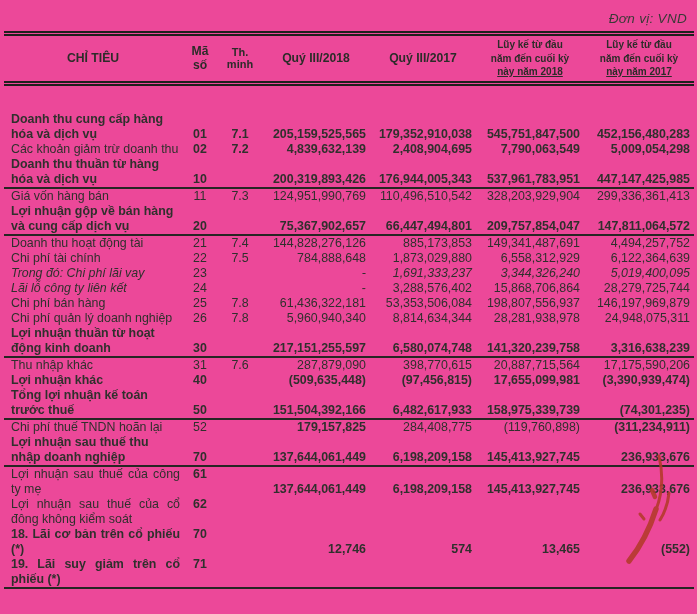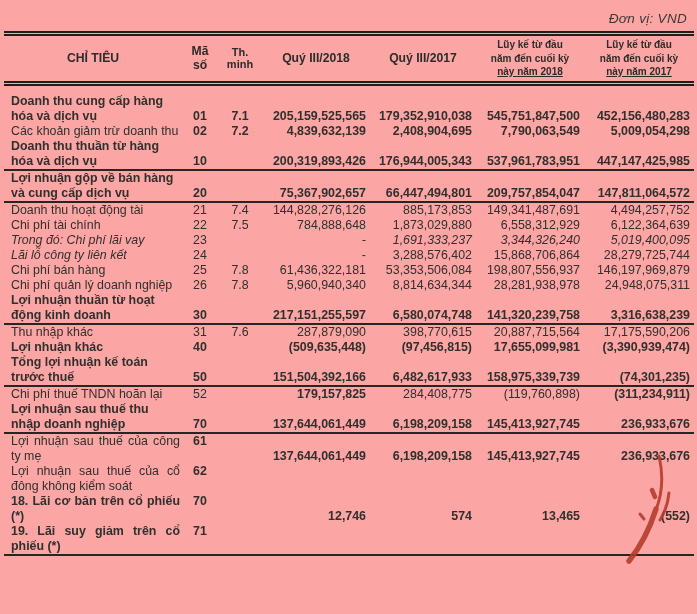--- a/index.html
+++ b/index.html
@@ -1,18 +1,18 @@
 <!DOCTYPE html>
 <html><head>
 <meta charset="utf-8">
 <style>
   html,body{margin:0;padding:0;background:#ffffff;}
   .page{
     position:relative;width:697px;height:614px;overflow:hidden;
-    background:#fca5a5;color:#30302d;
+    background:#ec4899;color:#30302d;
     font-family:"Liberation Sans","DejaVu Sans",sans-serif;
   }
   .unit{
     position:absolute;top:11px;right:10px;
     font-style:italic;font-size:13.5px;color:#3a3a37;letter-spacing:.3px;
   }
   table.fs{
     position:absolute;top:31px;left:4px;width:690px;
     border-collapse:collapse;table-layout:fixed;
   }
@@ -21,21 +21,21 @@
     font-size:12.2px;font-weight:bold;text-align:center;vertical-align:middle;
     padding:2px 1px;line-height:1.16;color:#2c2c29;
   }
   th.c-note{font-size:11px;}
   th.c-ytd{font-size:10px;line-height:13.5px;}
   th .u{text-decoration:underline;}
   tbody td{
     font-size:12.4px;line-height:15px;vertical-align:bottom;
     padding:0 2px;color:#30302d;
   }
-  tbody tr:first-child td{padding-top:8px;}
+  tbody tr:first-child td{padding-top:26px;}
   td.label{text-align:left;padding-left:7px;}
   td.code{text-align:center;}
   td.note{text-align:center;}
   td.val{text-align:right;padding-right:4px;}
   td.top{vertical-align:top;}
   tr.justify td.label{text-align:justify;}
   tr.rule td{border-bottom:2px solid #262623;}
   tbody tr:last-child td{border-bottom:2px solid #262623;}
   .b{font-weight:bold;}
   .i{font-style:italic;}
@@ -90,20 +90,29 @@
         </tr>
         <tr class="rule">
           <td class="label b">Doanh thu thuần từ hàng hóa và dịch vụ</td>
           <td class="code b">10</td>
           <td class="note b"></td>
           <td class="val b">200,319,893,426</td>
           <td class="val b">176,944,005,343</td>
           <td class="val b">537,961,783,951</td>
           <td class="val b">447,147,425,985</td>
         </tr>
+        <tr>
+          <td class="label">Giá vốn hàng bán</td>
+          <td class="code">11</td>
+          <td class="note">7.3</td>
+          <td class="val">124,951,990,769</td>
+          <td class="val">110,496,510,542</td>
+          <td class="val">328,203,929,904</td>
+          <td class="val">299,336,361,413</td>
+        </tr>
         <tr class="rule">
           <td class="label b">Lợi nhuận gộp về bán hàng và cung cấp dịch vụ</td>
           <td class="code b">20</td>
           <td class="note b"></td>
           <td class="val b">75,367,902,657</td>
           <td class="val b">66,447,494,801</td>
           <td class="val b">209,757,854,047</td>
           <td class="val b">147,811,064,572</td>
         </tr>
         <tr>

